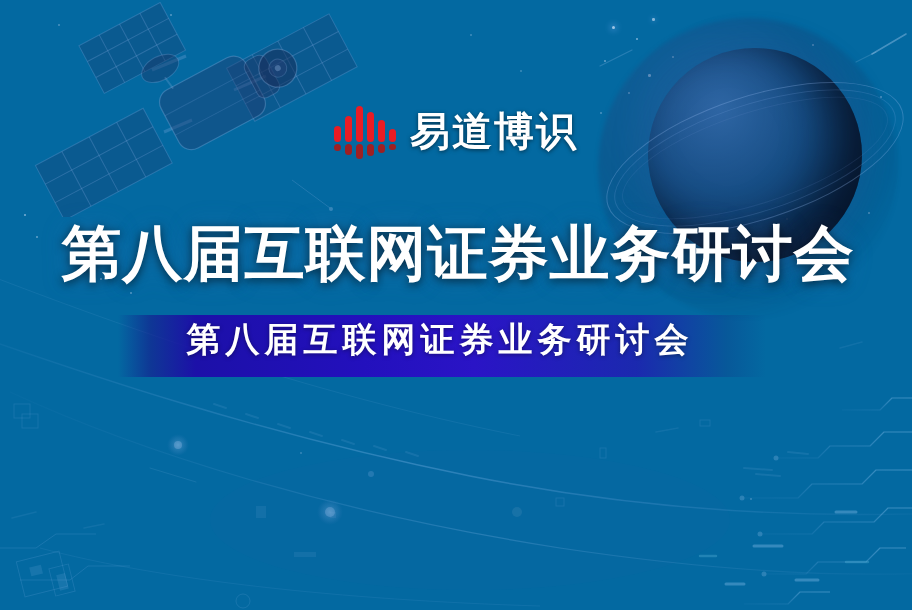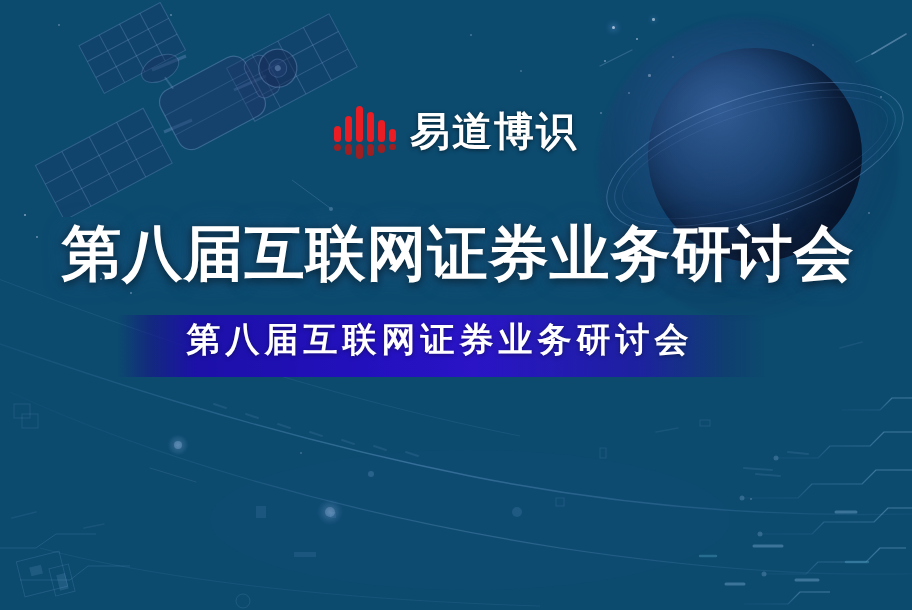--- a/index.html
+++ b/index.html
@@ -7,21 +7,21 @@
   body { font-family:"Liberation Sans","DejaVu Sans",sans-serif; }
 
   #poster{
     position:relative; width:912px; height:610px; overflow:hidden;
     background:
       radial-gradient(ellipse 520px 380px at 790px 130px, rgba(38,62,120,0.55) 0%, rgba(20,34,74,0.25) 45%, rgba(0,0,0,0) 72%),
       radial-gradient(ellipse 600px 300px at 700px 560px, rgba(26,58,122,0.60) 0%, rgba(14,30,72,0.28) 50%, rgba(0,0,0,0) 78%),
       radial-gradient(ellipse 460px 260px at 180px 520px, rgba(16,40,92,0.45) 0%, rgba(0,0,0,0) 75%),
       linear-gradient(160deg,#0a0f26 0%,#0b1430 35%,#0c1staff 60%,#0a1028 100%),
       linear-gradient(180deg,#090e22 0%,#0b1330 50%,#0a1029 100%);
-    background-color:#0c4a6e;
+    background-color:#0369a1;
   }
 
   .layer{ position:absolute; inset:0; pointer-events:none; }
 
   
   .star{ position:absolute; background:#dce9ff; border-radius:50%; }
 
   
   .glow-planet{
     position:absolute; left:598px; top:18px; width:300px; height:300px;

